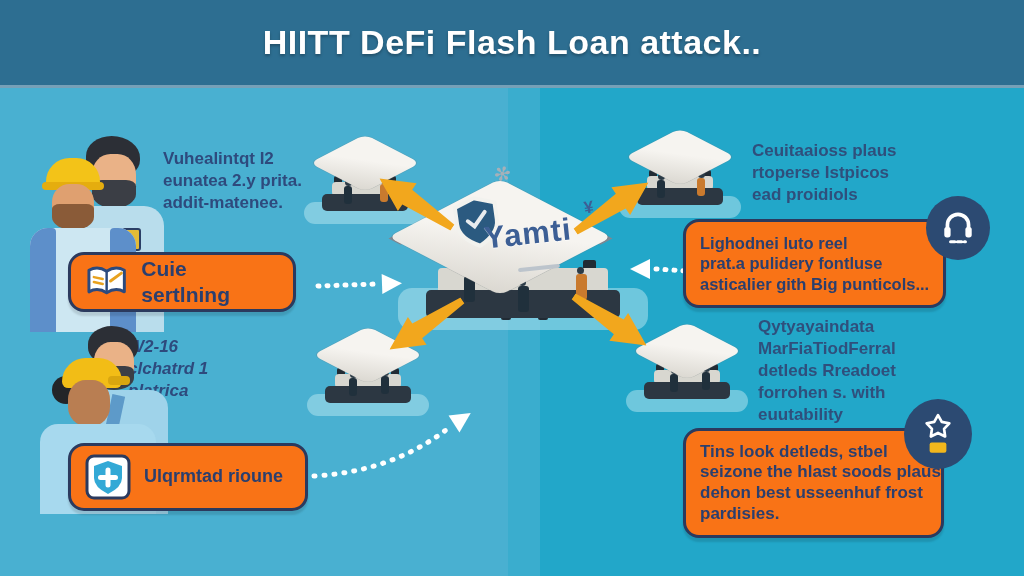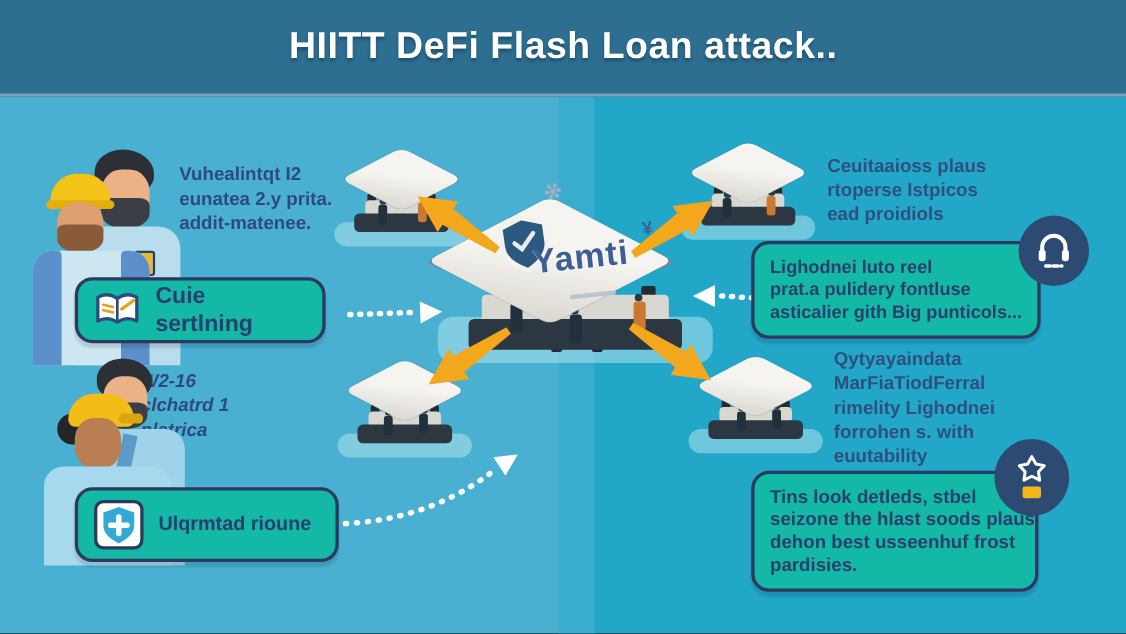--- a/index.html
+++ b/index.html
@@ -15,21 +15,21 @@
   .title{color:#fff;font-size:34px;font-weight:bold;letter-spacing:.5px;
          text-shadow:0 2px 3px rgba(0,0,0,.28);}
   
   .note{position:absolute;color:#2e4a7d;font-weight:bold;font-size:17px;line-height:1.3;z-index:6;}
   .note div{white-space:nowrap;}
   .note-tl{left:163px;top:148px;}
   .note-bl{left:128px;top:336px;font-style:italic;}
   .note-tr{left:752px;top:140px;color:#2f4f7c;}
   .note-mr{left:758px;top:316px;color:#2f4f7c;}
   
-  .card{position:absolute;background:#14b8a6;border:3px solid #2b3a5e;border-radius:16px;
+  .card{position:absolute;background:#f97316;border:3px solid #2b3a5e;border-radius:16px;
         box-shadow:0 4px 2px rgba(0,0,0,.12);display:flex;align-items:center;gap:13px;
         padding:8px 14px;box-sizing:border-box;z-index:8;}
   .card-text{color:#2b3f6e;font-weight:bold;line-height:1.22;}
   .card-text div{white-space:nowrap;}
   .card-cuie{left:68px;top:252px;width:228px;height:60px;}
   .card-cuie .card-text{font-size:21px;}
   .card-ulq{left:68px;top:443px;width:240px;height:68px;}
   .card-ulq .card-text{font-size:18px;}
   .card-ligh{left:683px;top:219px;width:263px;height:89px;}
   .card-ligh .card-text{font-size:16.5px;}
@@ -261,21 +261,21 @@
     <div>platrica</div>
   </div>
   <div class="note note-tr">
     <div>Ceuitaaioss plaus</div>
     <div>rtoperse Istpicos</div>
     <div>ead proidiols</div>
   </div>
   <div class="note note-mr">
     <div>Qytyayaindata</div>
     <div>MarFiaTiodFerral</div>
-    <div>rimelity Lighodnei</div>
+    <div>detleds Rreadoet</div>
     <div>forrohen s. with</div>
     <div>euutability</div>
   </div>
 
   <div class="card card-cuie">
     <svg width="44" height="36" viewBox="0 0 44 36">
       <path d="M4 6 Q13 1 22 7 Q31 1 40 6 V28 Q31 23 22 29 Q13 23 4 28 Z" fill="#fff" stroke="#2b4a7e" stroke-width="3" stroke-linejoin="round"></path>
       <path d="M22 7 V29" stroke="#2b4a7e" stroke-width="2.5"></path>
       <path d="M9 13 L18 15 M9 18 L18 20" stroke="#e8a21f" stroke-width="2.5" stroke-linecap="round"></path>
       <path d="M26 17 L37 9" stroke="#e8a21f" stroke-width="3" stroke-linecap="round"></path>

